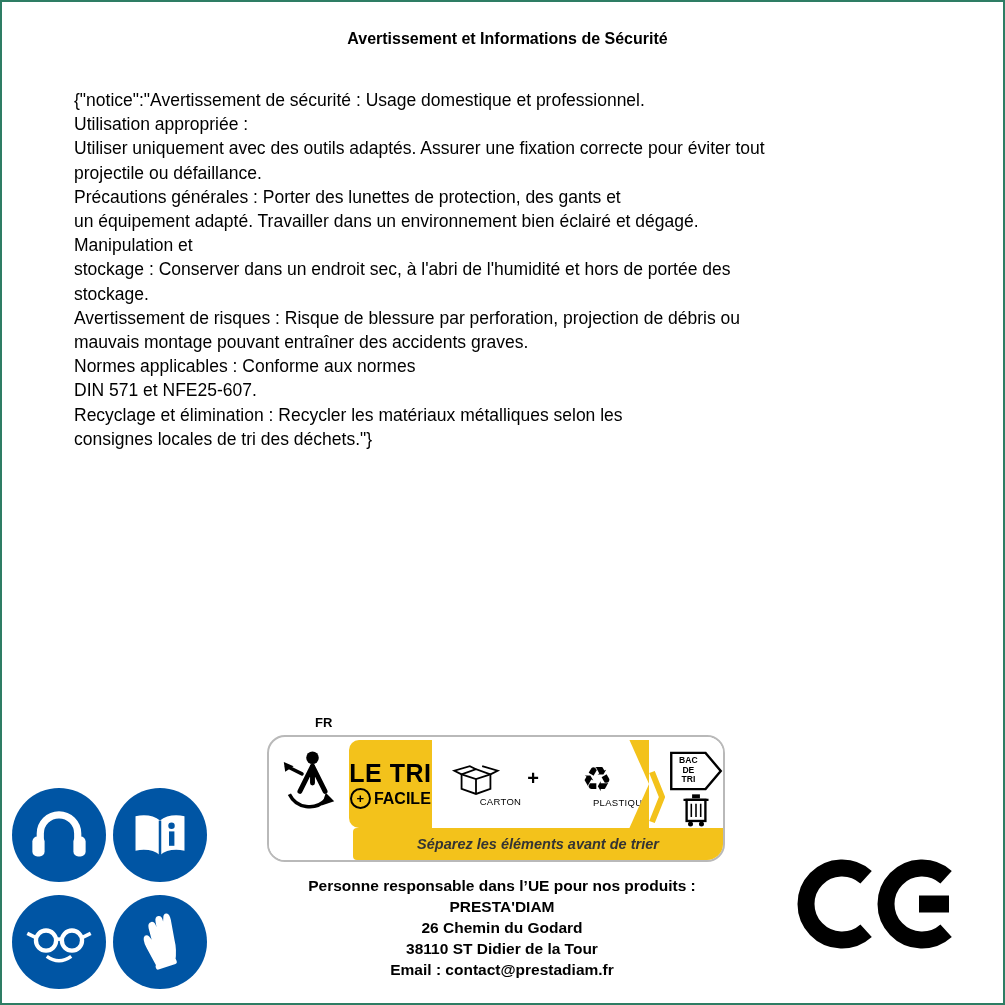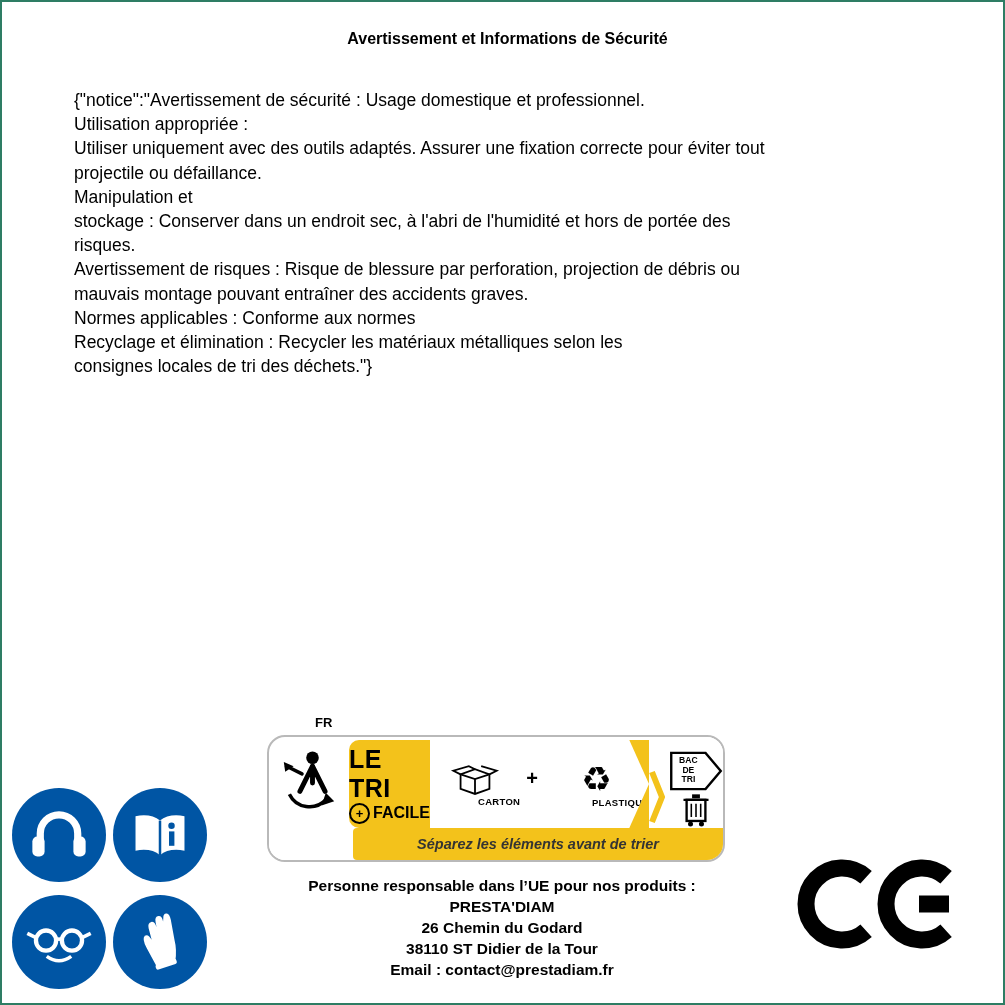--- a/index.html
+++ b/index.html
@@ -23,21 +23,21 @@
   .band{width:300px;background:#f3c21b;display:flex;border-radius:10px 0 0 10px;margin-top:3px;}
   .le-tri{width:102px;display:flex;flex-direction:column;align-items:center;justify-content:center;}
   .le-tri .l1{font-weight:bold;font-size:25px;letter-spacing:.5px;}
   .le-tri .l2{display:flex;align-items:center;gap:3px;font-weight:bold;font-size:16px;}
   .plus-circle{width:17px;height:17px;border:2px solid #000;border-radius:50%;
     display:flex;align-items:center;justify-content:center;font-size:13px;font-weight:bold;}
   .arrow-white{flex:1;background:#fff;display:flex;align-items:center;justify-content:center;gap:5px;
     clip-path:polygon(0 0,91% 0,100% 50%,91% 100%,0 100%);}
   .right-area{flex:1;background:#fff;display:flex;align-items:flex-end;justify-content:center;gap:4px;}
   .mat{display:flex;flex-direction:column;align-items:center;}
-  .mat .cap{font-size:9.5px;font-weight:bold;letter-spacing:.3px;margin-left:48px;}
+  .mat .cap{font-size:9.5px;font-weight:normal;letter-spacing:.3px;margin-left:48px;}
   .sep-plus{font-size:20px;font-weight:bold;margin:0 1px 12px;}
   .recycle-glyph{font-size:34px;line-height:36px;}
   .bac-col{display:flex;flex-direction:column;align-items:center;gap:1px;}
   .pennant-text{font-family:"Liberation Sans",sans-serif;font-size:9px;font-weight:bold;
     text-anchor:middle;fill:#000;}
   .tri-bottom{height:32px;display:flex;}
   .tri-bottom .spacer{width:84px;background:#fff;}
   .tri-bottom .strip{flex:1;background:#f3c21b;display:flex;align-items:center;justify-content:center;
     font-style:italic;font-weight:bold;font-size:14.5px;color:#333;border-radius:4px 0 0 4px;}
 
@@ -60,26 +60,29 @@
 
 <div class="page">
 
   <div class="title">Avertissement et Informations de Sécurité</div>
 
   <div class="notice">
     <div>{"notice":"Avertissement de sécurité : Usage domestique et professionnel.</div>
     <div>Utilisation appropriée :</div>
     <div>Utiliser uniquement avec des outils adaptés. Assurer une fixation correcte pour éviter tout</div>
     <div>projectile ou défaillance.</div>
+    <div>Précautions générales : Porter des lunettes de protection, des gants et</div>
+    <div>un équipement adapté. Travailler dans un environnement bien éclairé et dégagé.</div>
     <div>Manipulation et</div>
     <div>stockage : Conserver dans un endroit sec, à l'abri de l'humidité et hors de portée des</div>
-    <div>risques.</div>
+    <div>stockage.</div>
     <div>Avertissement de risques : Risque de blessure par perforation, projection de débris ou</div>
     <div>mauvais montage pouvant entraîner des accidents graves.</div>
     <div>Normes applicables : Conforme aux normes</div>
+    <div>DIN 571 et NFE25-607.</div>
     <div>Recyclage et élimination : Recycler les matériaux métalliques selon les</div>
     <div>consignes locales de tri des déchets."}</div>
   </div>
 
   <div class="fr-label">FR</div>
 
   <div class="tri-box">
     <div class="tri-top">
       <div class="triman-area">
         <svg width="70" height="72" viewBox="0 0 100 100">

